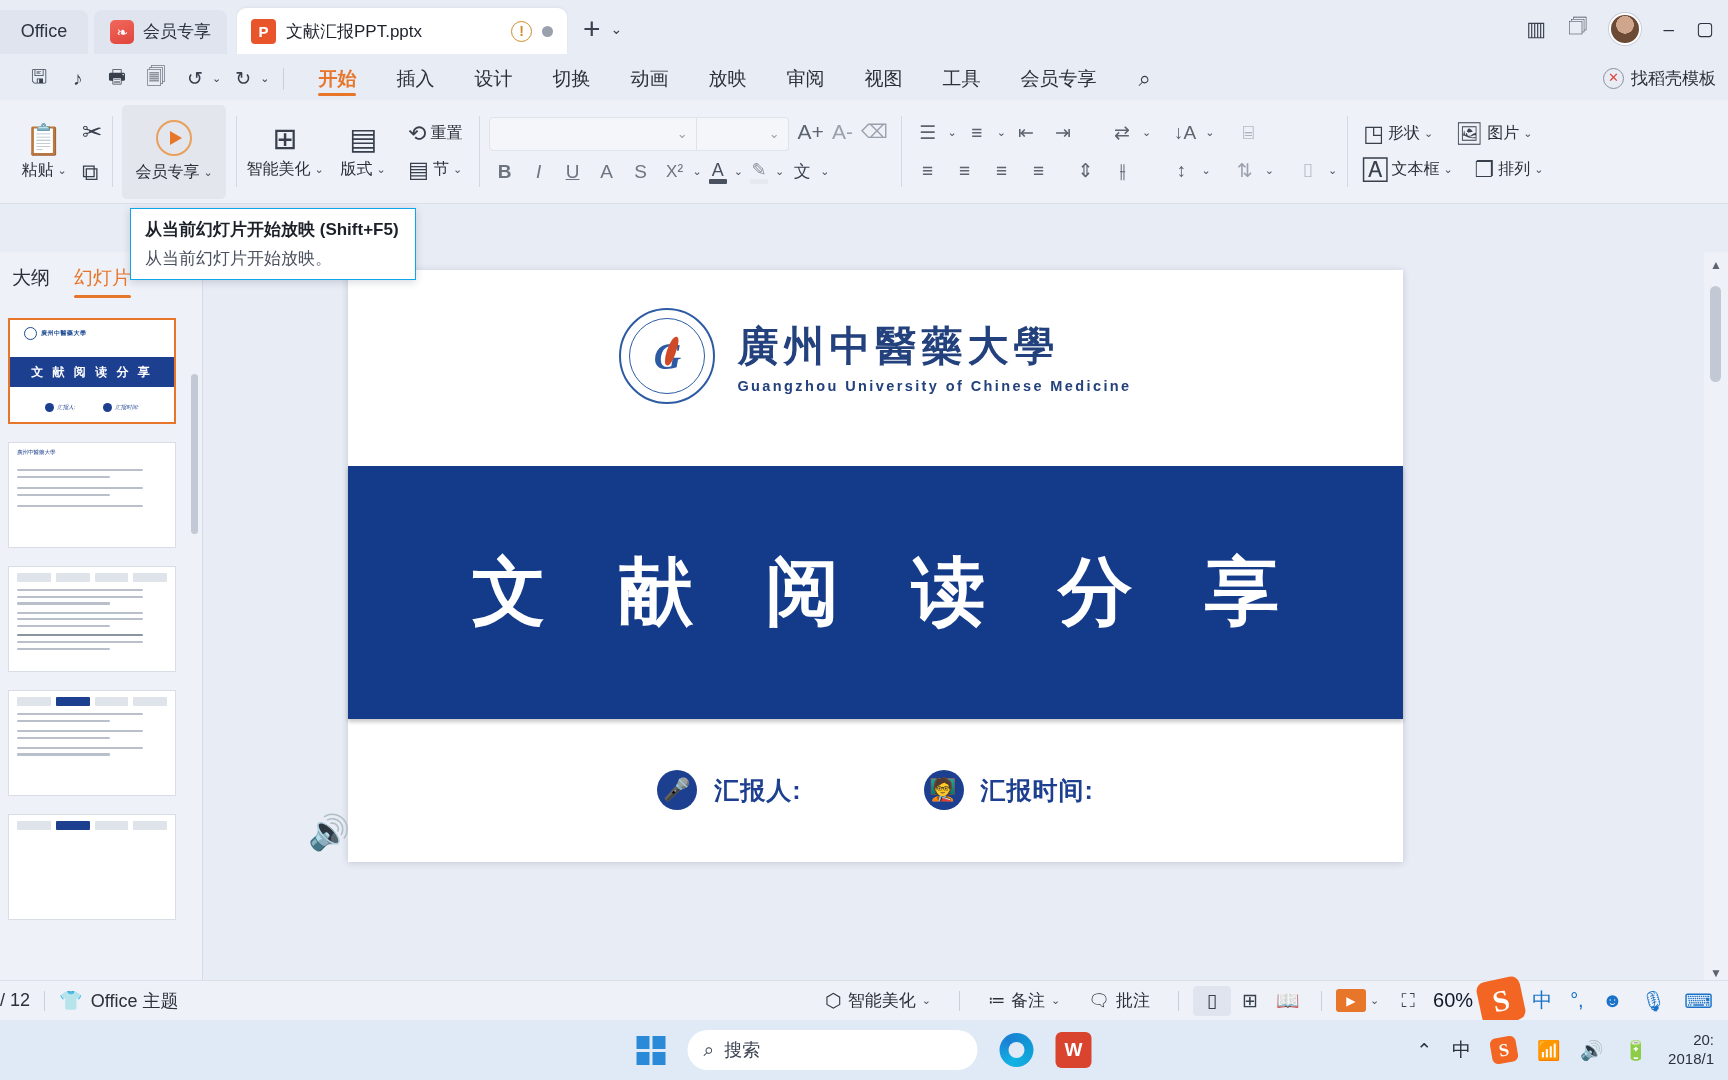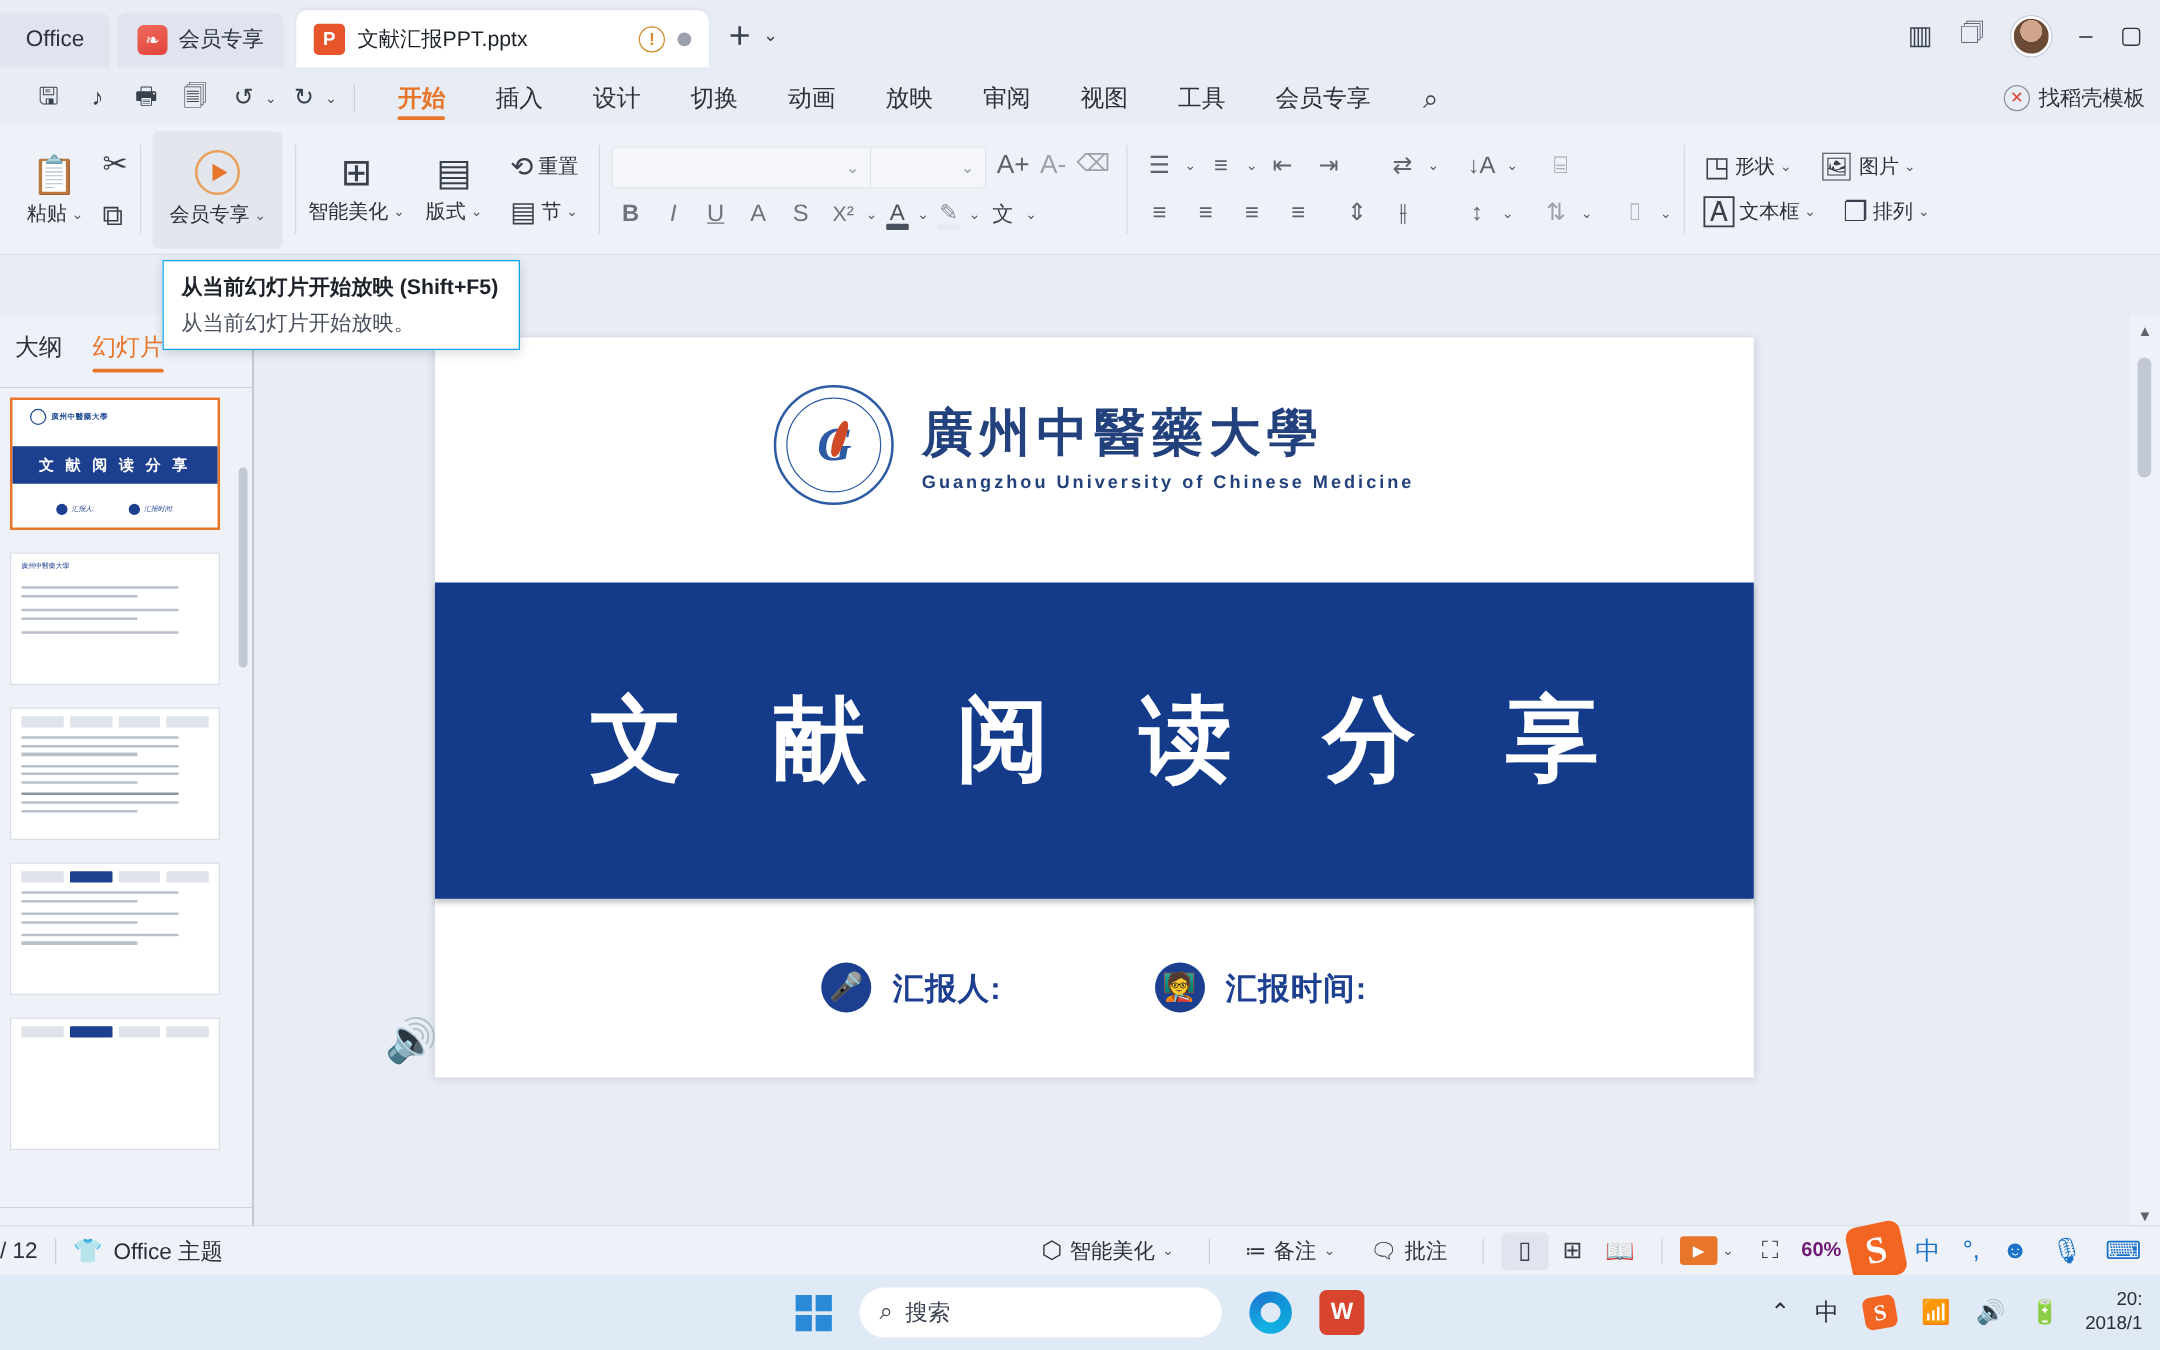--- a/index.html
+++ b/index.html
@@ -315,21 +315,21 @@
   .sb-sep2 { width: 1px; height: 20px; background: #c9cfdb; margin: 0 14px; }
   .sb-theme { display: flex; align-items: center; gap: 8px; }
   .sb-right { margin-left: auto; display: flex; align-items: center; gap: 0; padding-right: 6px; }
   .sb-btn { display: flex; align-items: center; gap: 6px; padding: 0 14px; font-size: 17px; color: #2b3039; }
   .sb-view { width: 38px; height: 30px; display: flex; align-items: center; justify-content: center; font-size: 19px; color: #39404d; }
   .sb-view.on { background: #dfe4ef; border-radius: 4px; }
   .play-orange {
     width: 30px; height: 23px; background: #e8762a; border-radius: 3px;
     display: flex; align-items: center; justify-content: center; color: #fff; font-size: 12px;
   }
-  .zoomtxt { font-size: 16px; color: #701a75; padding: 0 6px; font-weight: bold; }
+  .zoomtxt { font-size: 20px; color: #0f172a; padding: 0 6px; }
   .sogou-s {
     width: 44px; height: 44px; background: #f26522; border-radius: 9px;
     transform: rotate(-12deg); color: #fff; font-size: 30px; font-weight: bold;
     display: flex; align-items: center; justify-content: center;
     font-family: "Liberation Serif", serif;
   }
   .ime-ico { font-size: 20px; color: #1a73c8; padding: 0 9px; }
 
   
   .taskbar {

